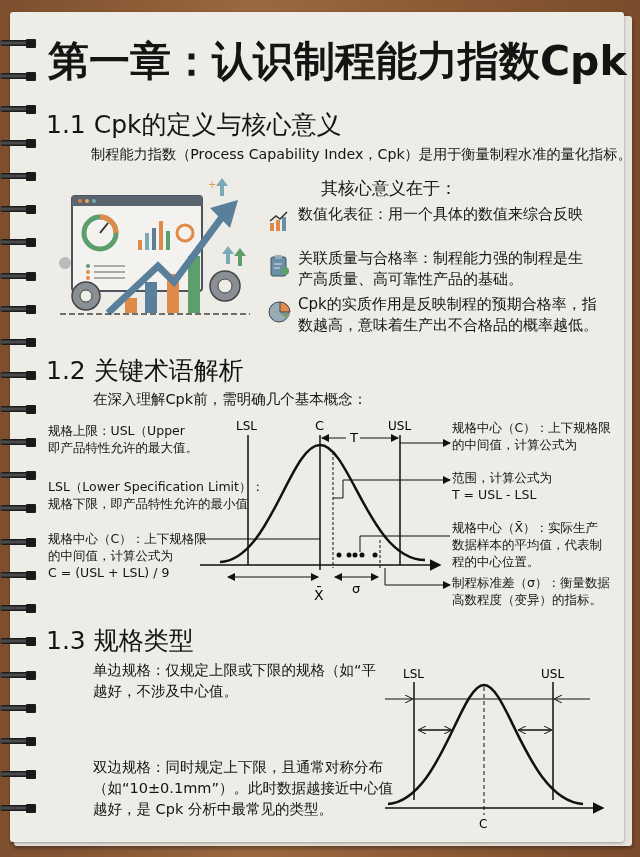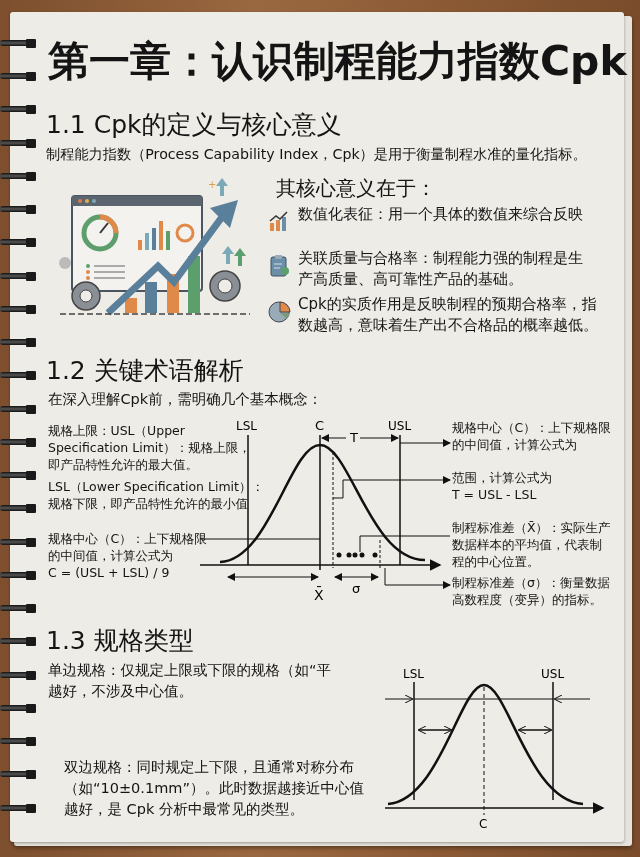--- a/index.html
+++ b/index.html
@@ -7,21 +7,21 @@
   .wood{position:absolute;inset:0;background:linear-gradient(90deg,#7d4f2e 0%,#9a6840 40%,#8b5a35 70%,#7a4c2b 100%);}
   .paper-back{position:absolute;left:14px;top:16px;width:618px;height:830px;background:#e6e3dc;border-radius:3px;box-shadow:0 2px 4px rgba(0,0,0,.4);}
   .paper{position:absolute;left:10px;top:12px;width:614px;height:830px;background:#eeece6;border-radius:3px;box-shadow:0 1px 3px rgba(0,0,0,.35);}
   .rings{position:absolute;left:0;top:38px;width:40px;height:800px;}
   .ring{position:absolute;left:0;width:37px;height:10px;}
   .ring .wire{position:absolute;left:0;top:2px;width:32px;height:6px;border-radius:3px;background:linear-gradient(#111,#555 50%,#111);}
   .ring .hole{position:absolute;left:26px;top:1px;width:10px;height:9px;background:#1a1a1a;border-radius:1px;}
 
   .h1{position:absolute;left:48px;top:34px;font-size:41px;font-weight:bold;letter-spacing:0px;white-space:nowrap;}
   .h2{position:absolute;left:46px;font-size:25px;white-space:nowrap;}
-  .p{position:absolute;font-size:14.5px;line-height:21px;white-space:nowrap;}
+  .p{position:absolute;font-size:14.5px;line-height:21px;white-space:nowrap;margin-left:45px;}
   .small{position:absolute;font-size:12.5px;line-height:17px;white-space:nowrap;}
   .bullet{position:absolute;left:268px;font-size:15px;line-height:21px;}
   .bullet .ic{position:absolute;left:0;top:6px;width:24px;height:24px;}
   .bullet .tx{position:absolute;left:30px;top:0;width:340px;white-space:normal;}
   svg{display:block;}
 </style>
 </head>
 <body>
 
 <div class="wood"></div>
@@ -174,21 +174,21 @@
 
     <circle cx="36" cy="118" r="14" fill="#8a8f95" stroke="#444" stroke-width="1.5"></circle>
     <circle cx="36" cy="118" r="6" fill="#eeece6" stroke="#444"></circle>
     <circle cx="175" cy="108" r="15" fill="#8a8f95" stroke="#444" stroke-width="1.5"></circle>
     <circle cx="175" cy="108" r="7" fill="#eeece6" stroke="#444"></circle>
     <circle cx="15" cy="85" r="6" fill="#bbb"></circle>
     <line x1="10" y1="136" x2="200" y2="136" stroke="#444" stroke-width="1.5" stroke-dasharray="6 3"></line>
   </svg>
 </div>
 
-<div class="p" style="left:276px;top:178px;font-size:20px">其核心意义在于：</div>
+<div class="p" style="left:276px;top:178px;font-size:17px">其核心意义在于：</div>
 
 <div class="bullet" style="top:204px">
   <span class="ic">
     <svg width="22" height="22" viewBox="0 0 22 22">
         <rect x="2" y="13" width="4" height="8" fill="#e08a4a"></rect>
         <rect x="8" y="10" width="4" height="11" fill="#e08a4a"></rect>
         <rect x="14" y="7" width="4" height="14" fill="#6c8fa8"></rect>
         <polyline points="2,11 8,6 12,9 19,2" fill="none" stroke="#333" stroke-width="1.5"></polyline>
       </svg>
   </span>
@@ -223,21 +223,20 @@
       <div>Cpk的实质作用是反映制程的预期合格率，指</div>
       <div>数越高，意味着生产出不合格品的概率越低。</div>
     </div>
 </div>
 
 <div class="h2" style="top:354px">1.2 关键术语解析</div>
 <div class="p" style="left:48px;top:389px">在深入理解Cpk前，需明确几个基本概念：</div>
 
 <div class="small" style="left:48px;top:422px">
   <div>规格上限：USL（Upper</div>
-    <div>Specification Limit）：规格上限，</div>
     <div>即产品特性允许的最大值。</div>
 </div>
 <div class="small" style="left:48px;top:478px">
   <div>LSL（Lower Specification Limit）：</div>
     <div>规格下限，即产品特性允许的最小值</div>
 </div>
 <div class="small" style="left:48px;top:530px">
   <div>规格中心（C）：上下规格限</div>
     <div>的中间值，计算公式为</div>
     <div>C = (USL + LSL) / 9</div>
@@ -245,21 +244,21 @@
 
 <div class="small" style="left:452px;top:419px">
   <div>规格中心（C）：上下规格限</div>
     <div>的中间值，计算公式为</div>
 </div>
 <div class="small" style="left:452px;top:469px">
     <div>范围，计算公式为</div>
     <div>T = USL - LSL</div>
 </div>
 <div class="small" style="left:452px;top:519px">
-  <div>制程标准差（X̄）：实际生产</div>
+  <div>规格中心（X̄）：实际生产</div>
     <div>数据样本的平均值，代表制</div>
     <div>程的中心位置。</div>
 </div>
 <div class="small" style="left:452px;top:574px">
   <div>制程标准差（σ）：衡量数据</div>
     <div>高数程度（变异）的指标。</div>
 </div>
 
 <div style="position:absolute;left:200px;top:410px;width:255px;height:200px;">
   <svg width="255" height="200" viewBox="0 0 255 200">
@@ -299,21 +298,21 @@
     <text x="114" y="190" font-size="14" font-family="DejaVu Sans, sans-serif">X̄</text>
     <text x="152" y="183" font-size="13" font-family="DejaVu Sans, sans-serif">σ</text>
   </svg>
 </div>
 
 <div class="h2" style="top:624px">1.3 规格类型</div>
 <div class="p" style="left:48px;top:660px">
   <div>单边规格：仅规定上限或下限的规格（如“平</div>
     <div>越好，不涉及中心值。</div>
 </div>
-<div class="p" style="left:64px;top:757px">
+<div class="p" style="left:48px;top:757px">
   <div>双边规格：同时规定上下限，且通常对称分布</div>
     <div>（如“10±0.1mm”）。此时数据越接近中心值</div>
     <div>越好，是 Cpk 分析中最常见的类型。</div>
 </div>
 
 <div style="position:absolute;left:385px;top:660px;width:230px;height:170px;">
   <svg width="230" height="170" viewBox="0 0 230 170">
     <defs>
         <marker id="ah3" markerWidth="8" markerHeight="8" refX="7" refY="4" orient="auto">
           <path d="M0,0 L8,4 L0,8" fill="none" stroke="#111"></path>

